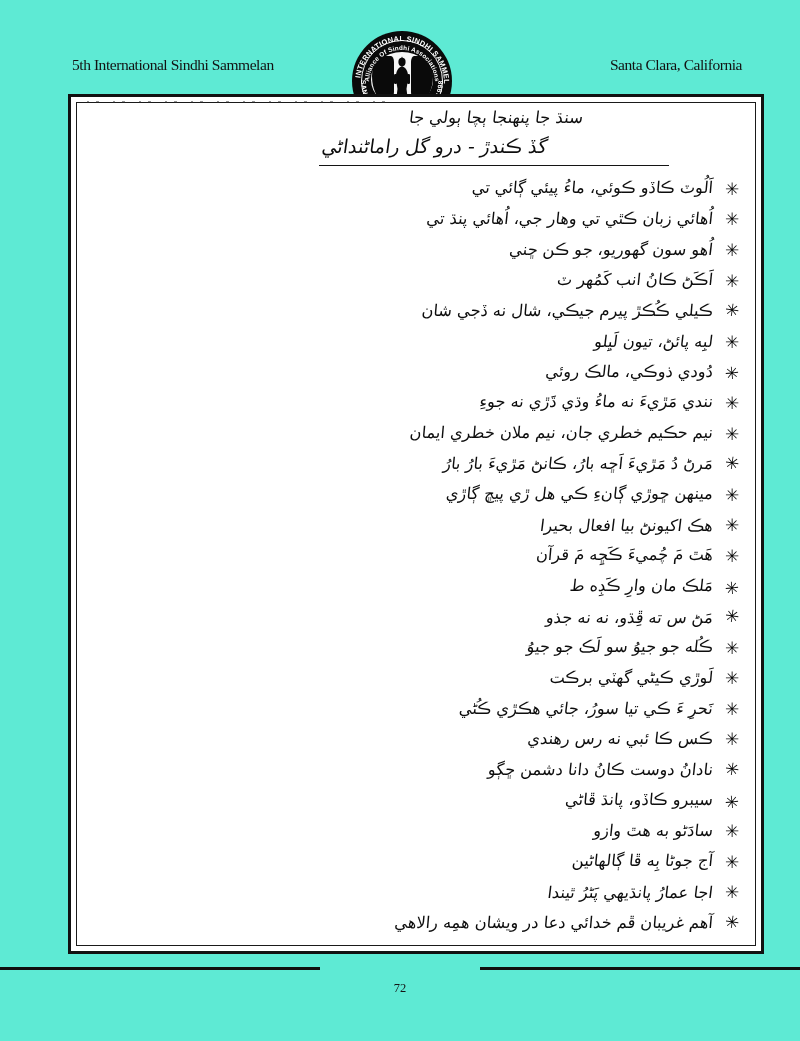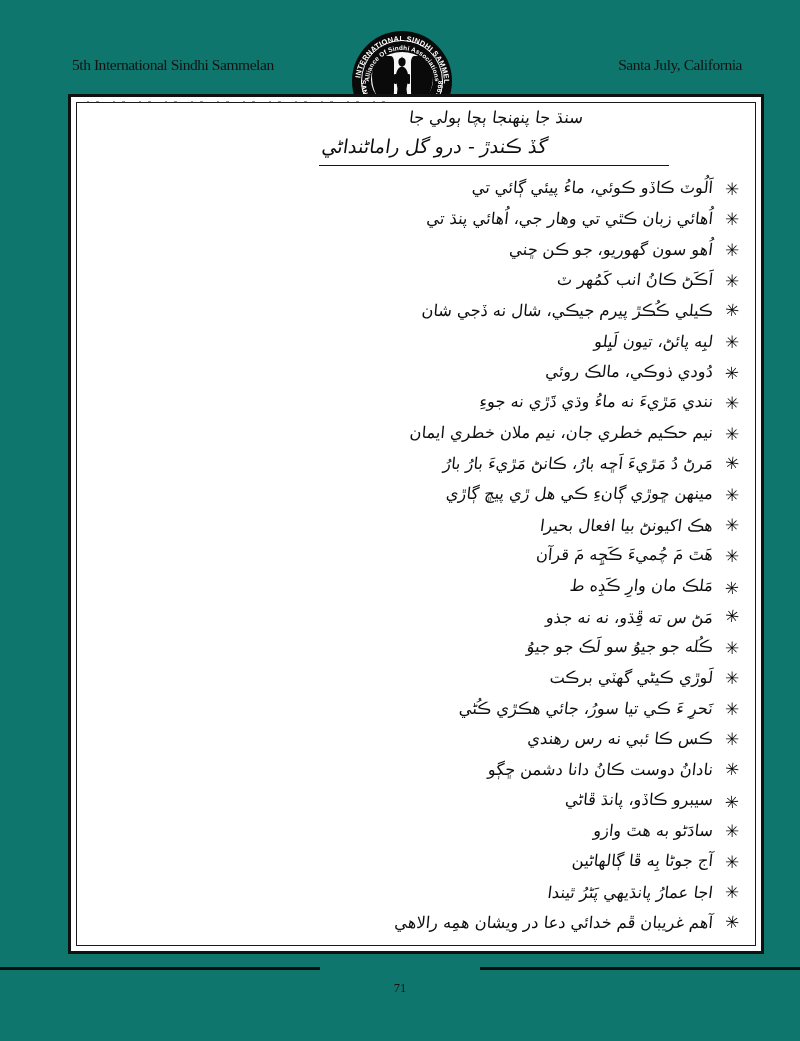--- a/index.html
+++ b/index.html
@@ -14,21 +14,21 @@
     overflow: hidden;
     font-family: "Liberation Serif", "DejaVu Serif", serif;
     color: #000000;
   }
 
   
   #page {
     position: absolute;
     left: 0; top: 0;
     width: 800px; height: 1041px;
-    background: #0f766e;
+    background: #5eead4;
   }
 
   
   #running-header {
     position: absolute;
     left: 0; top: 54px;
     width: 800px;
     height: 30px;
   }
   .hdr-text {
@@ -274,21 +274,21 @@
     color: #141414;
   }
 </style>
 </head>
 <body>
 
 <div id="page">
 
   <div id="running-header">
     <div class="hdr-text" id="hdr-left">5th International Sindhi Sammelan</div>
-    <div class="hdr-text" id="hdr-right">Santa July, California</div>
+    <div class="hdr-text" id="hdr-right">Santa Clara, California</div>
   </div>
 
   <div id="logo-seal">
     <div class="seal-disc"></div>
     <div class="seal-ring-gap"></div>
     <div class="seal-center"></div>
     <div class="face-left"></div>
     <div class="face-right"></div>
     <svg class="deity" viewBox="0 0 18 50">
       <ellipse cx="9" cy="7" rx="3.6" ry="4.2" fill="#0a0a0a"></ellipse>
@@ -435,15 +435,15 @@
             <span class="verse-text hand">آهم غريبان ڦم خدائي دعا در ويشان همِه رالاهي</span>
           </li>
         </ul>
     </div>
   </div>
 
   <div id="footer-rule-left"></div>
   <div id="footer-rule-right"></div>
 
 
-  <div id="page-number">71</div>
+  <div id="page-number">72</div>
 
 </div>
 
 </body></html>

